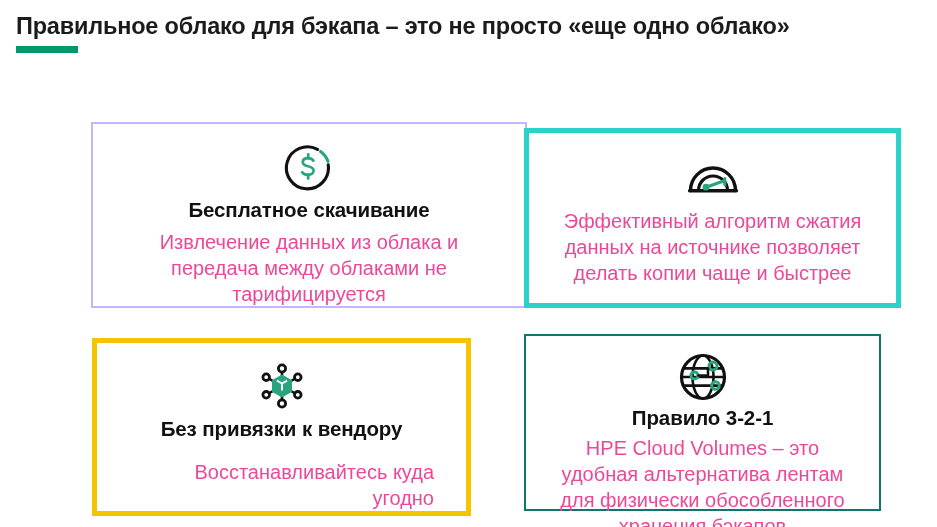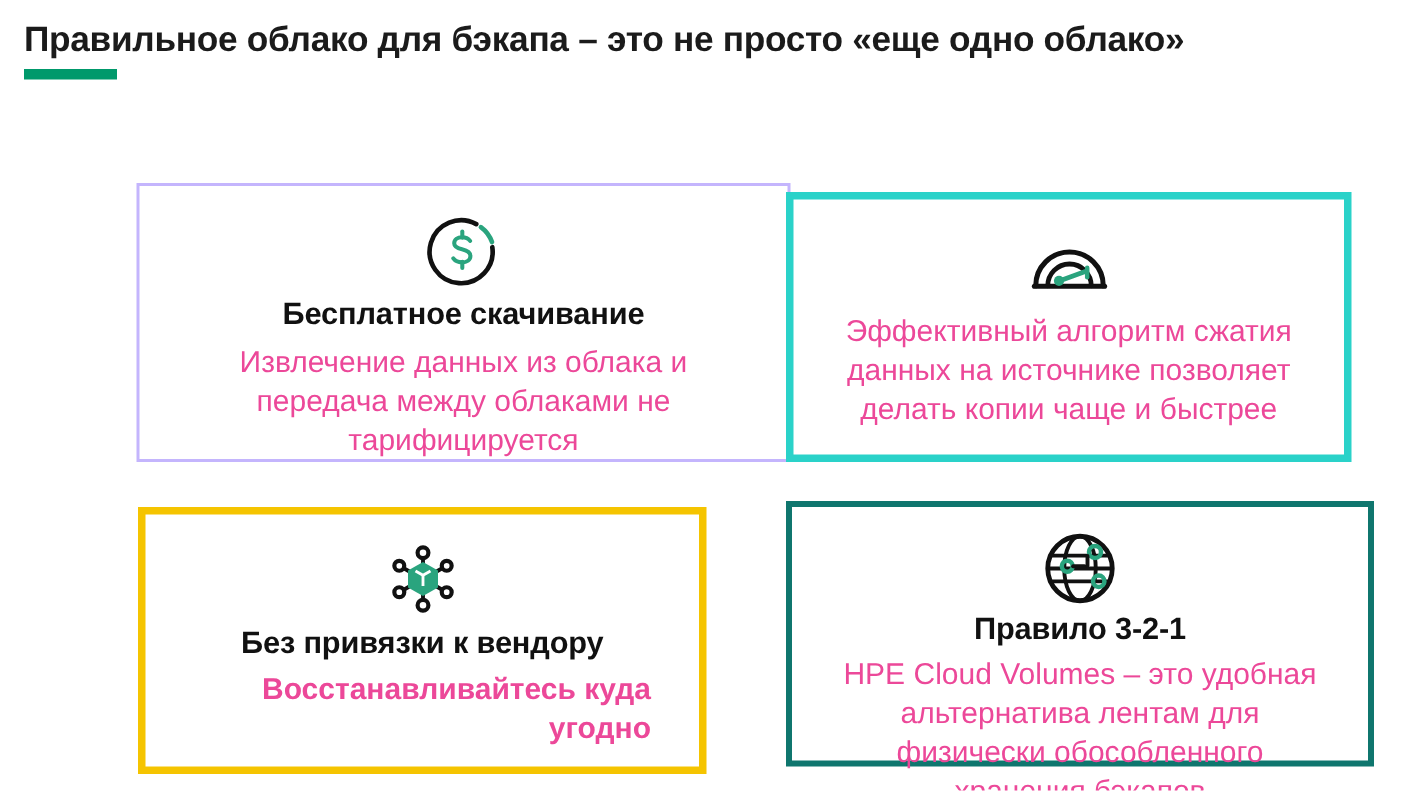--- a/index.html
+++ b/index.html
@@ -61,21 +61,21 @@
     background: #ffffff;
     display: flex;
     flex-direction: column;
     align-items: center;
     text-align: center;
   }
 
   .card.c1 { left: 91px;  top: 4px;   width: 436px; height: 186px; border: 2px solid #c4b5fd; }
   .card.c2 { left: 524px; top: 10px;  width: 377px; height: 180px; border: 5px solid #2ad2c9; }
   .card.c3 { left: 92px;  top: 220px; width: 379px; height: 178px; border: 5px solid #f5c400; text-align: right; }
-  .card.c4 { left: 524px; top: 216px; width: 392px; height: 177px; border: 4px solid #0f766e; }
+  .card.c4 { left: 524px; top: 216px; width: 357px; height: 177px; border: 2px solid #0f766e; }
 
   .card-icon {
     margin-top: 18px;
     height: 54px;
     display: flex;
     align-items: center;
     justify-content: center;
   }
   .card.c3 .card-icon { margin-top: 16px; }
   .card.c4 .card-icon { margin-top: 14px; }
@@ -92,21 +92,21 @@
   .card.c4 .card-title { margin-top: 2px; }
 
   .card-body {
     margin: 7px 0 0 0;
     font-size: 20px;
     font-weight: normal;
     color: #ec4899;
     line-height: 1.31;
     padding: 0 32px;
   }
-  .card.c3 .card-body { margin-top: 6px; font-weight: bold; }
+  .card.c3 .card-body { margin-top: 18px; }
   .card.c4 .card-body { margin-top: 5px; }
 
   svg { display: block; }
 </style>
 </head>
 <body>
 
 <div class="slide">
 
   <div class="header">

